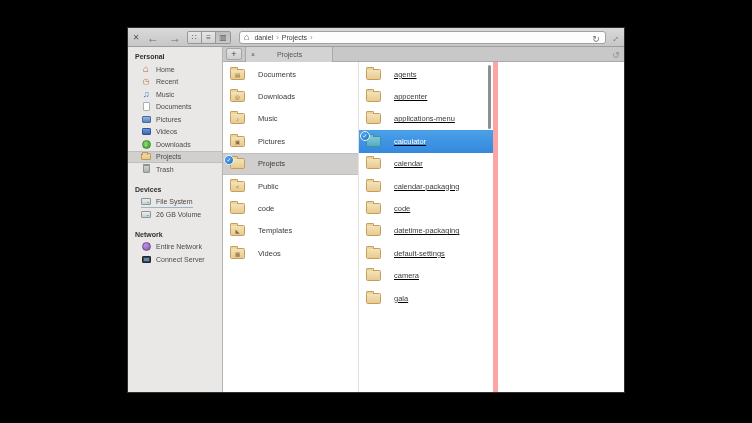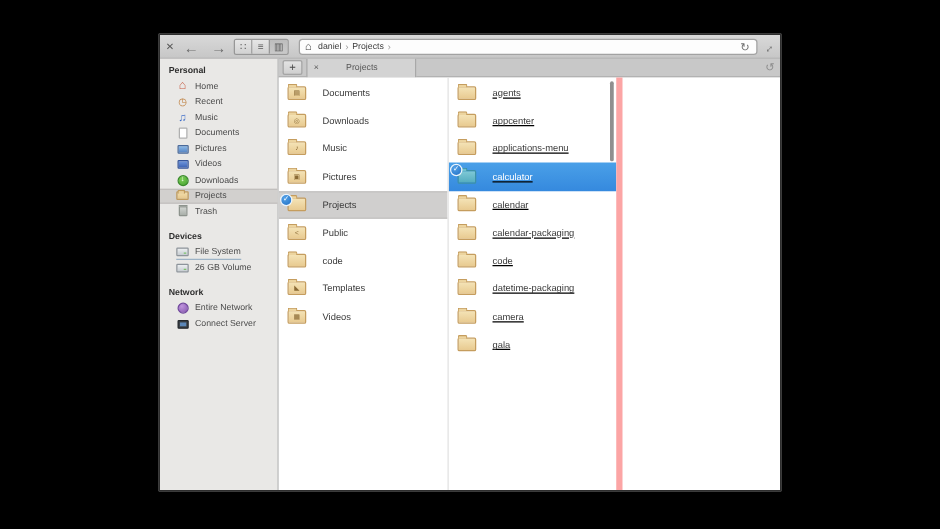--- a/index.html
+++ b/index.html
@@ -316,20 +316,24 @@
       <div class="row">
         <span class="folder"></span>
         <span class="flabel">code</span>
       </div>
       <div class="row">
         <span class="folder"></span>
         <span class="flabel">datetime-packaging</span>
       </div>
       <div class="row">
         <span class="folder"></span>
+        <span class="flabel">default-settings</span>
+      </div>
+      <div class="row">
+        <span class="folder"></span>
         <span class="flabel">camera</span>
       </div>
       <div class="row">
         <span class="folder"></span>
         <span class="flabel">gala</span>
       </div>
       <div id="scroll2"></div>
     </div>
 
     <div class="col" id="col3"></div>

